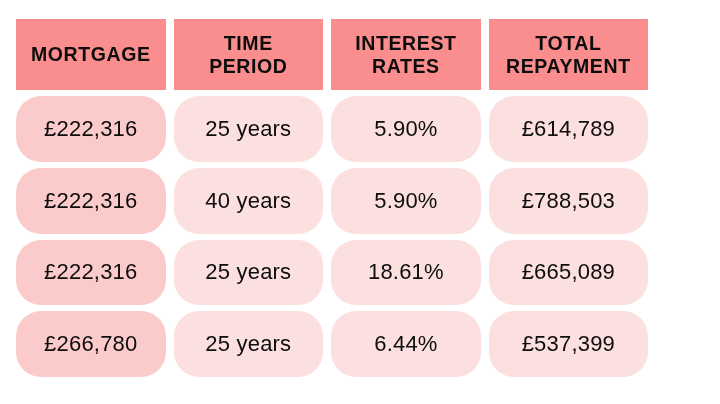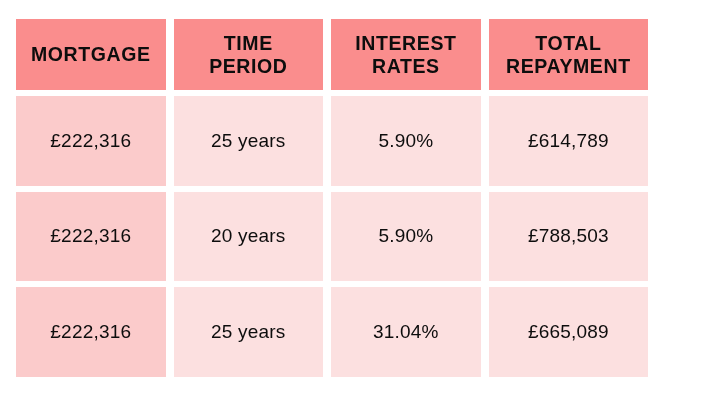--- a/index.html
+++ b/index.html
@@ -51,23 +51,24 @@
     font-size: 19.5px;
     font-weight: bold;
     letter-spacing: 0.6px;
     line-height: 1.18;
     text-transform: uppercase;
   }
 
   tbody td {
     background: #fce0e0;
     height: 47px;
-    font-size: 19px;
+    font-size: 22px;
     font-weight: normal;
     letter-spacing: 0.2px;
+    border-radius: 25px;
   }
 
   
   tbody td.col-mortgage {
     background: #fbcbcb;
   }
 </style>
 </head>
 <body>
 
@@ -92,25 +93,31 @@
     </thead>
     <tbody>
       <tr>
         <td class="col-mortgage">£222,316</td>
         <td class="col-time-period">25 years</td>
         <td class="col-interest-rates">5.90%</td>
         <td class="col-total-repayment">£614,789</td>
       </tr>
       <tr>
         <td class="col-mortgage">£222,316</td>
-        <td class="col-time-period">20 years</td>
+        <td class="col-time-period">40 years</td>
         <td class="col-interest-rates">5.90%</td>
         <td class="col-total-repayment">£788,503</td>
       </tr>
       <tr>
         <td class="col-mortgage">£222,316</td>
         <td class="col-time-period">25 years</td>
-        <td class="col-interest-rates">31.04%</td>
+        <td class="col-interest-rates">18.61%</td>
         <td class="col-total-repayment">£665,089</td>
+      </tr>
+      <tr>
+        <td class="col-mortgage">£266,780</td>
+        <td class="col-time-period">25 years</td>
+        <td class="col-interest-rates">6.44%</td>
+        <td class="col-total-repayment">£537,399</td>
       </tr>
     </tbody>
   </table>
 </div>
 
 </body></html>

